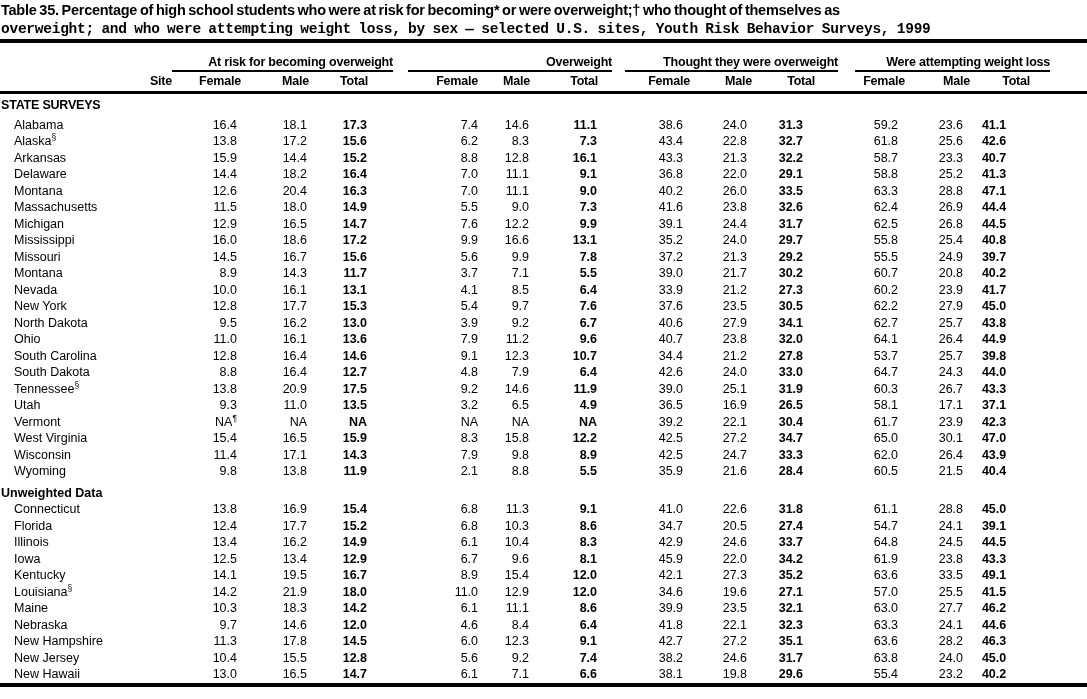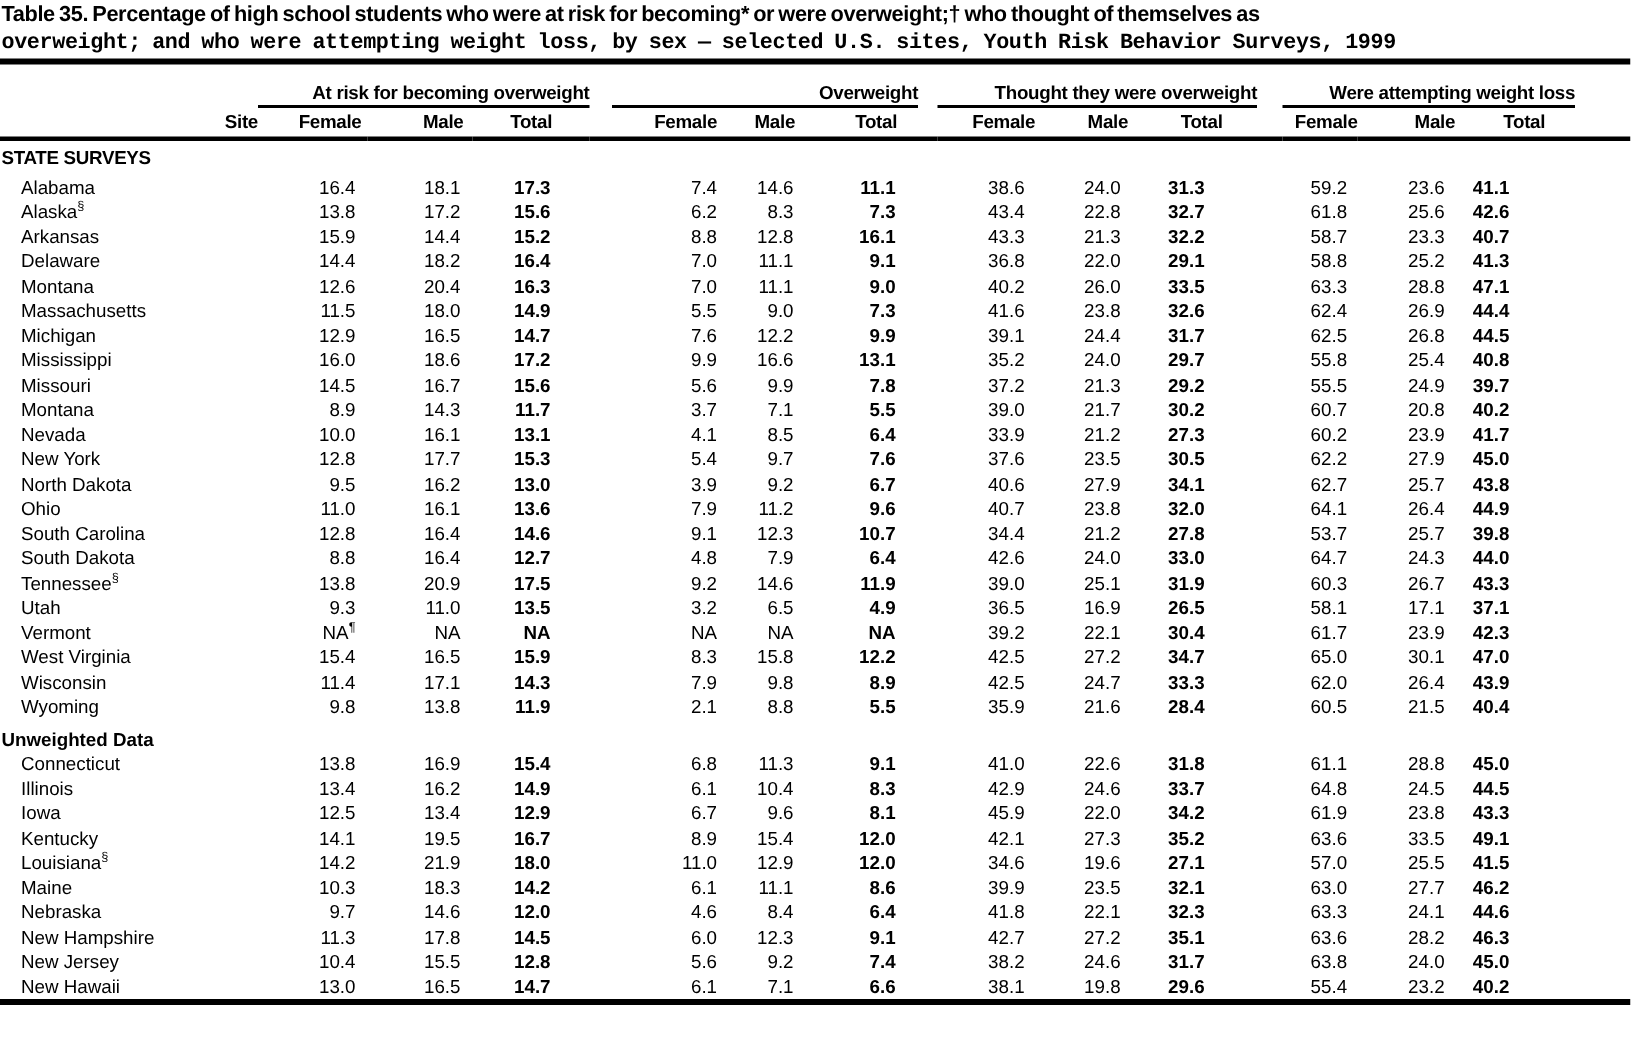--- a/index.html
+++ b/index.html
@@ -570,20 +570,39 @@
         <td class="num v6">41.0</td>
         <td class="num v7">22.6</td>
         <td class="num v8 total">31.8</td>
         <td></td>
         <td class="num v9">61.1</td>
         <td class="num v10">28.8</td>
         <td class="num v11 total">45.0</td>
         <td></td>
       </tr>
       <tr>
+        <td class="site">Florida</td>
+        <td class="num v0">12.4</td>
+        <td class="num v1">17.7</td>
+        <td class="num v2 total">15.2</td>
+        <td></td>
+        <td class="num v3">6.8</td>
+        <td class="num v4">10.3</td>
+        <td class="num v5 total">8.6</td>
+        <td></td>
+        <td class="num v6">34.7</td>
+        <td class="num v7">20.5</td>
+        <td class="num v8 total">27.4</td>
+        <td></td>
+        <td class="num v9">54.7</td>
+        <td class="num v10">24.1</td>
+        <td class="num v11 total">39.1</td>
+        <td></td>
+      </tr>
+      <tr>
         <td class="site">Illinois</td>
         <td class="num v0">13.4</td>
         <td class="num v1">16.2</td>
         <td class="num v2 total">14.9</td>
         <td></td>
         <td class="num v3">6.1</td>
         <td class="num v4">10.4</td>
         <td class="num v5 total">8.3</td>
         <td></td>
         <td class="num v6">42.9</td>

